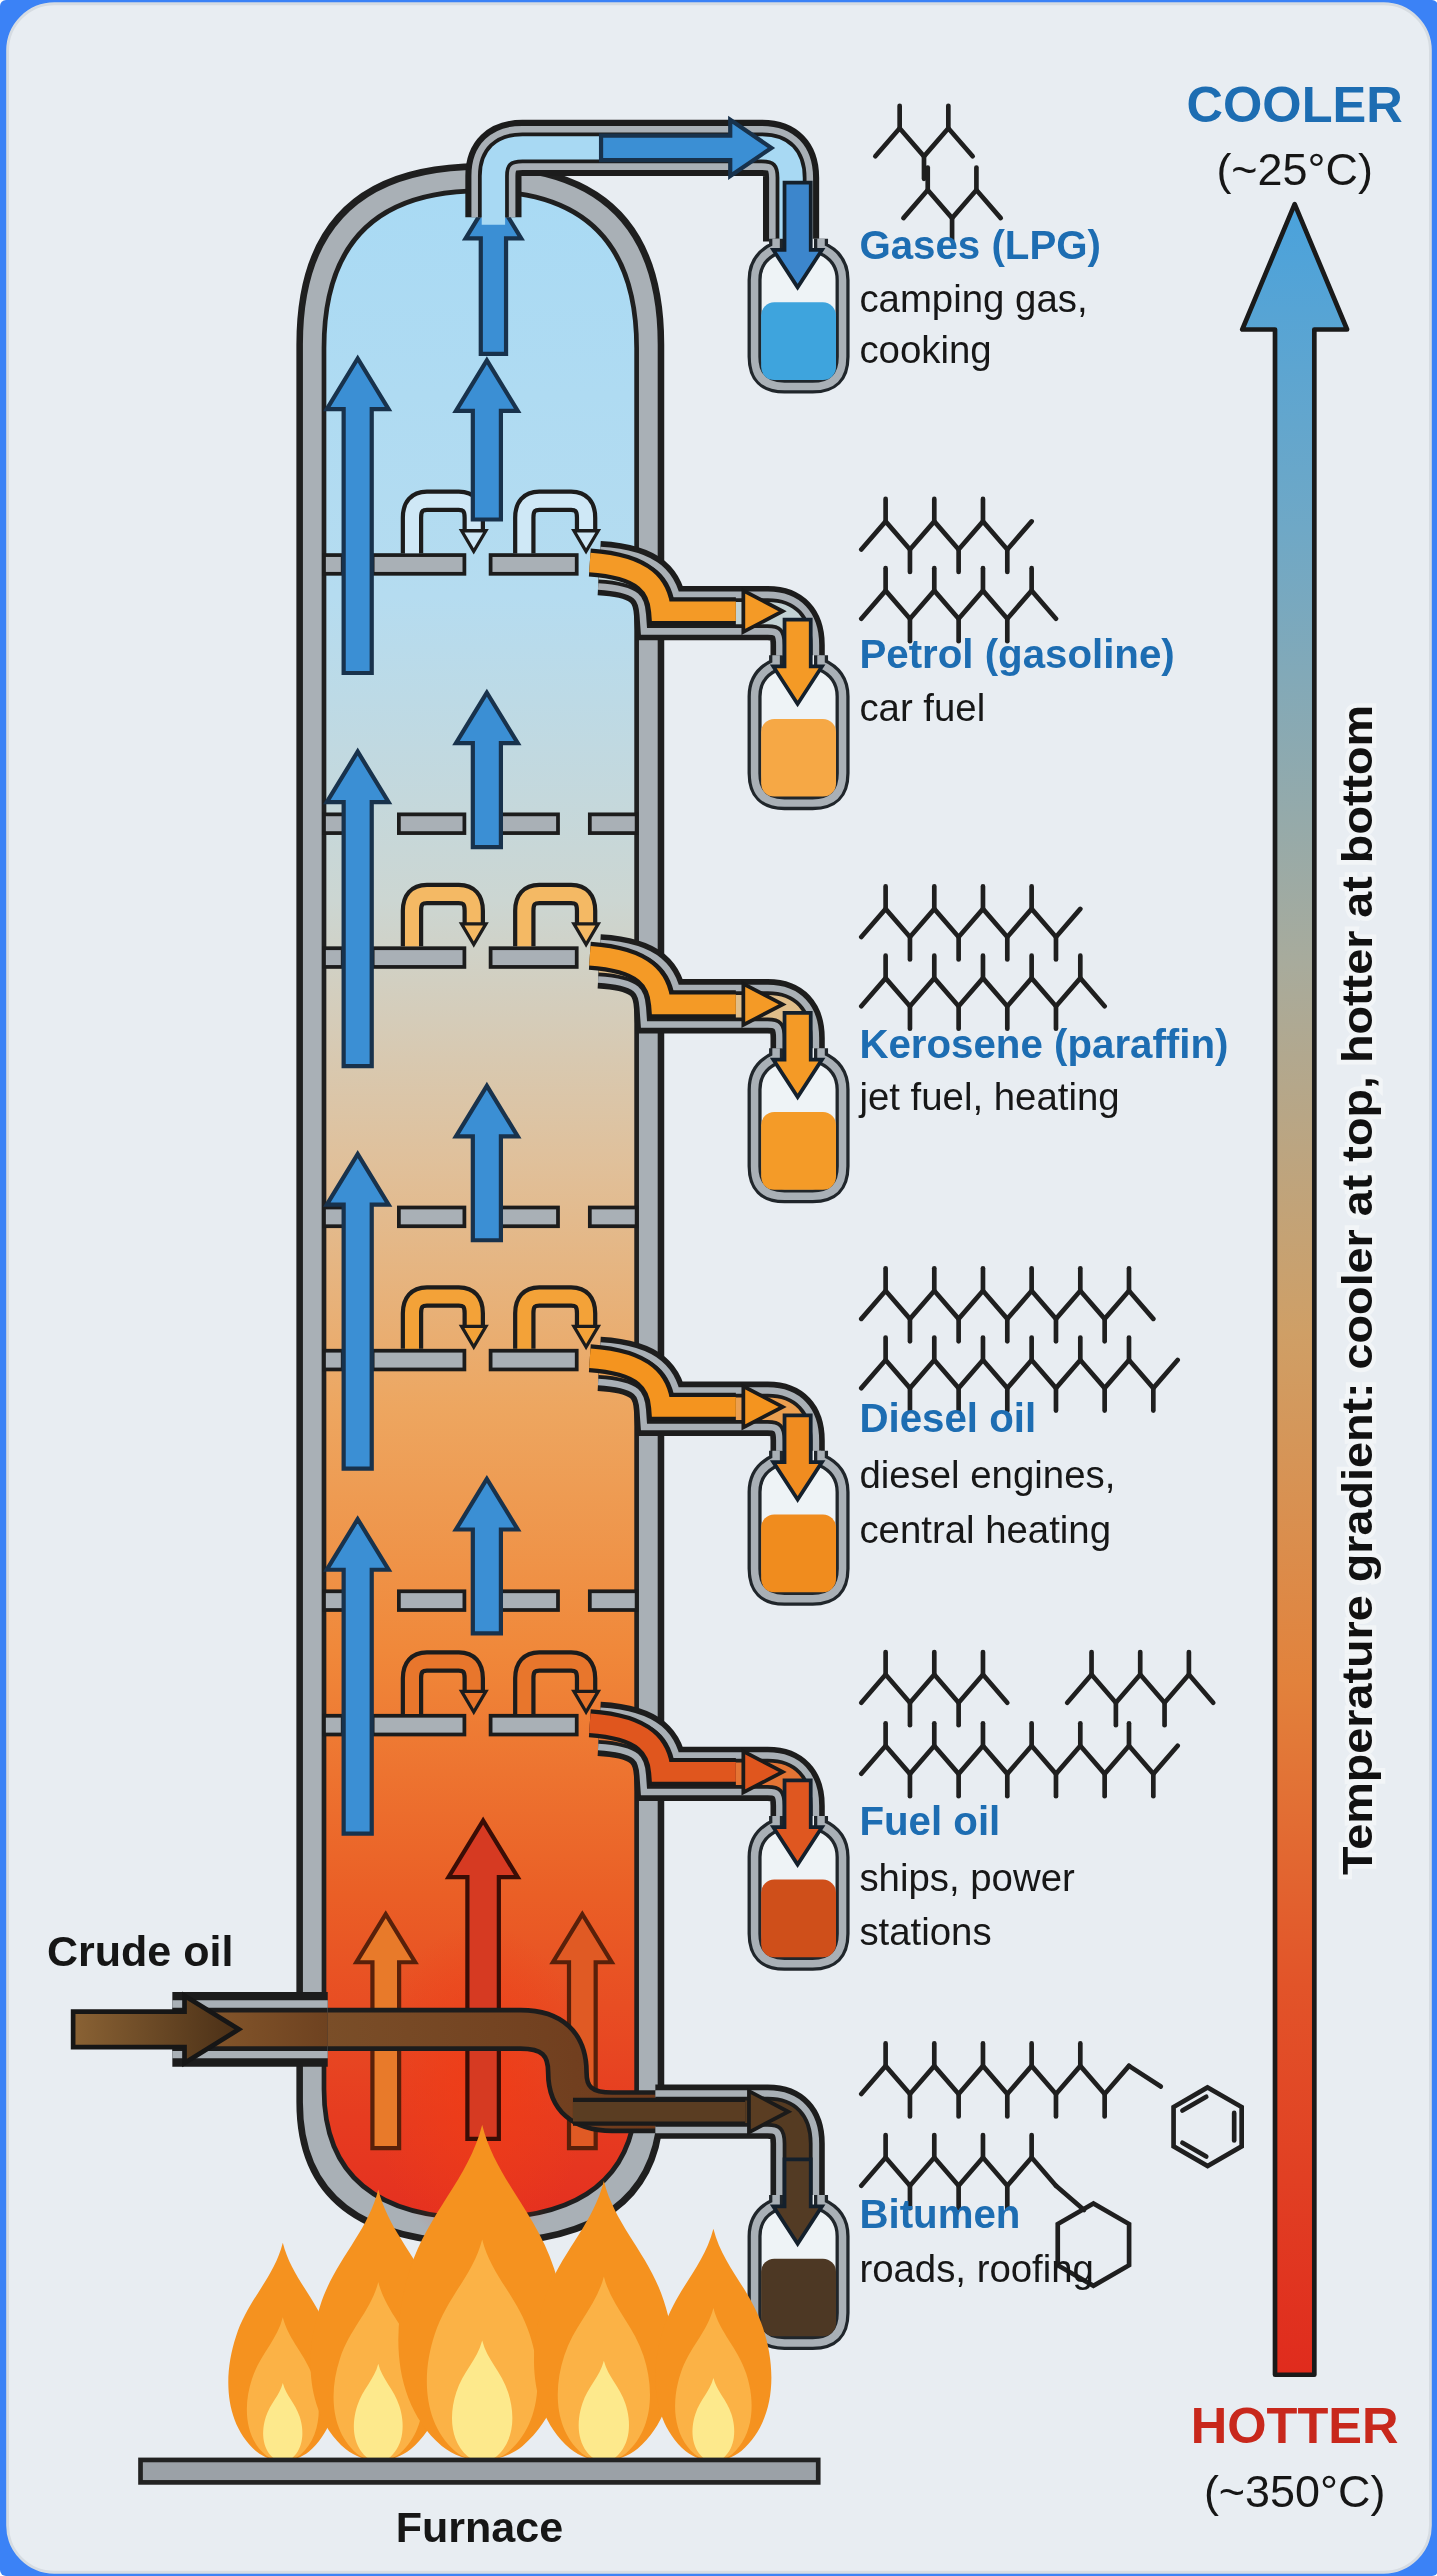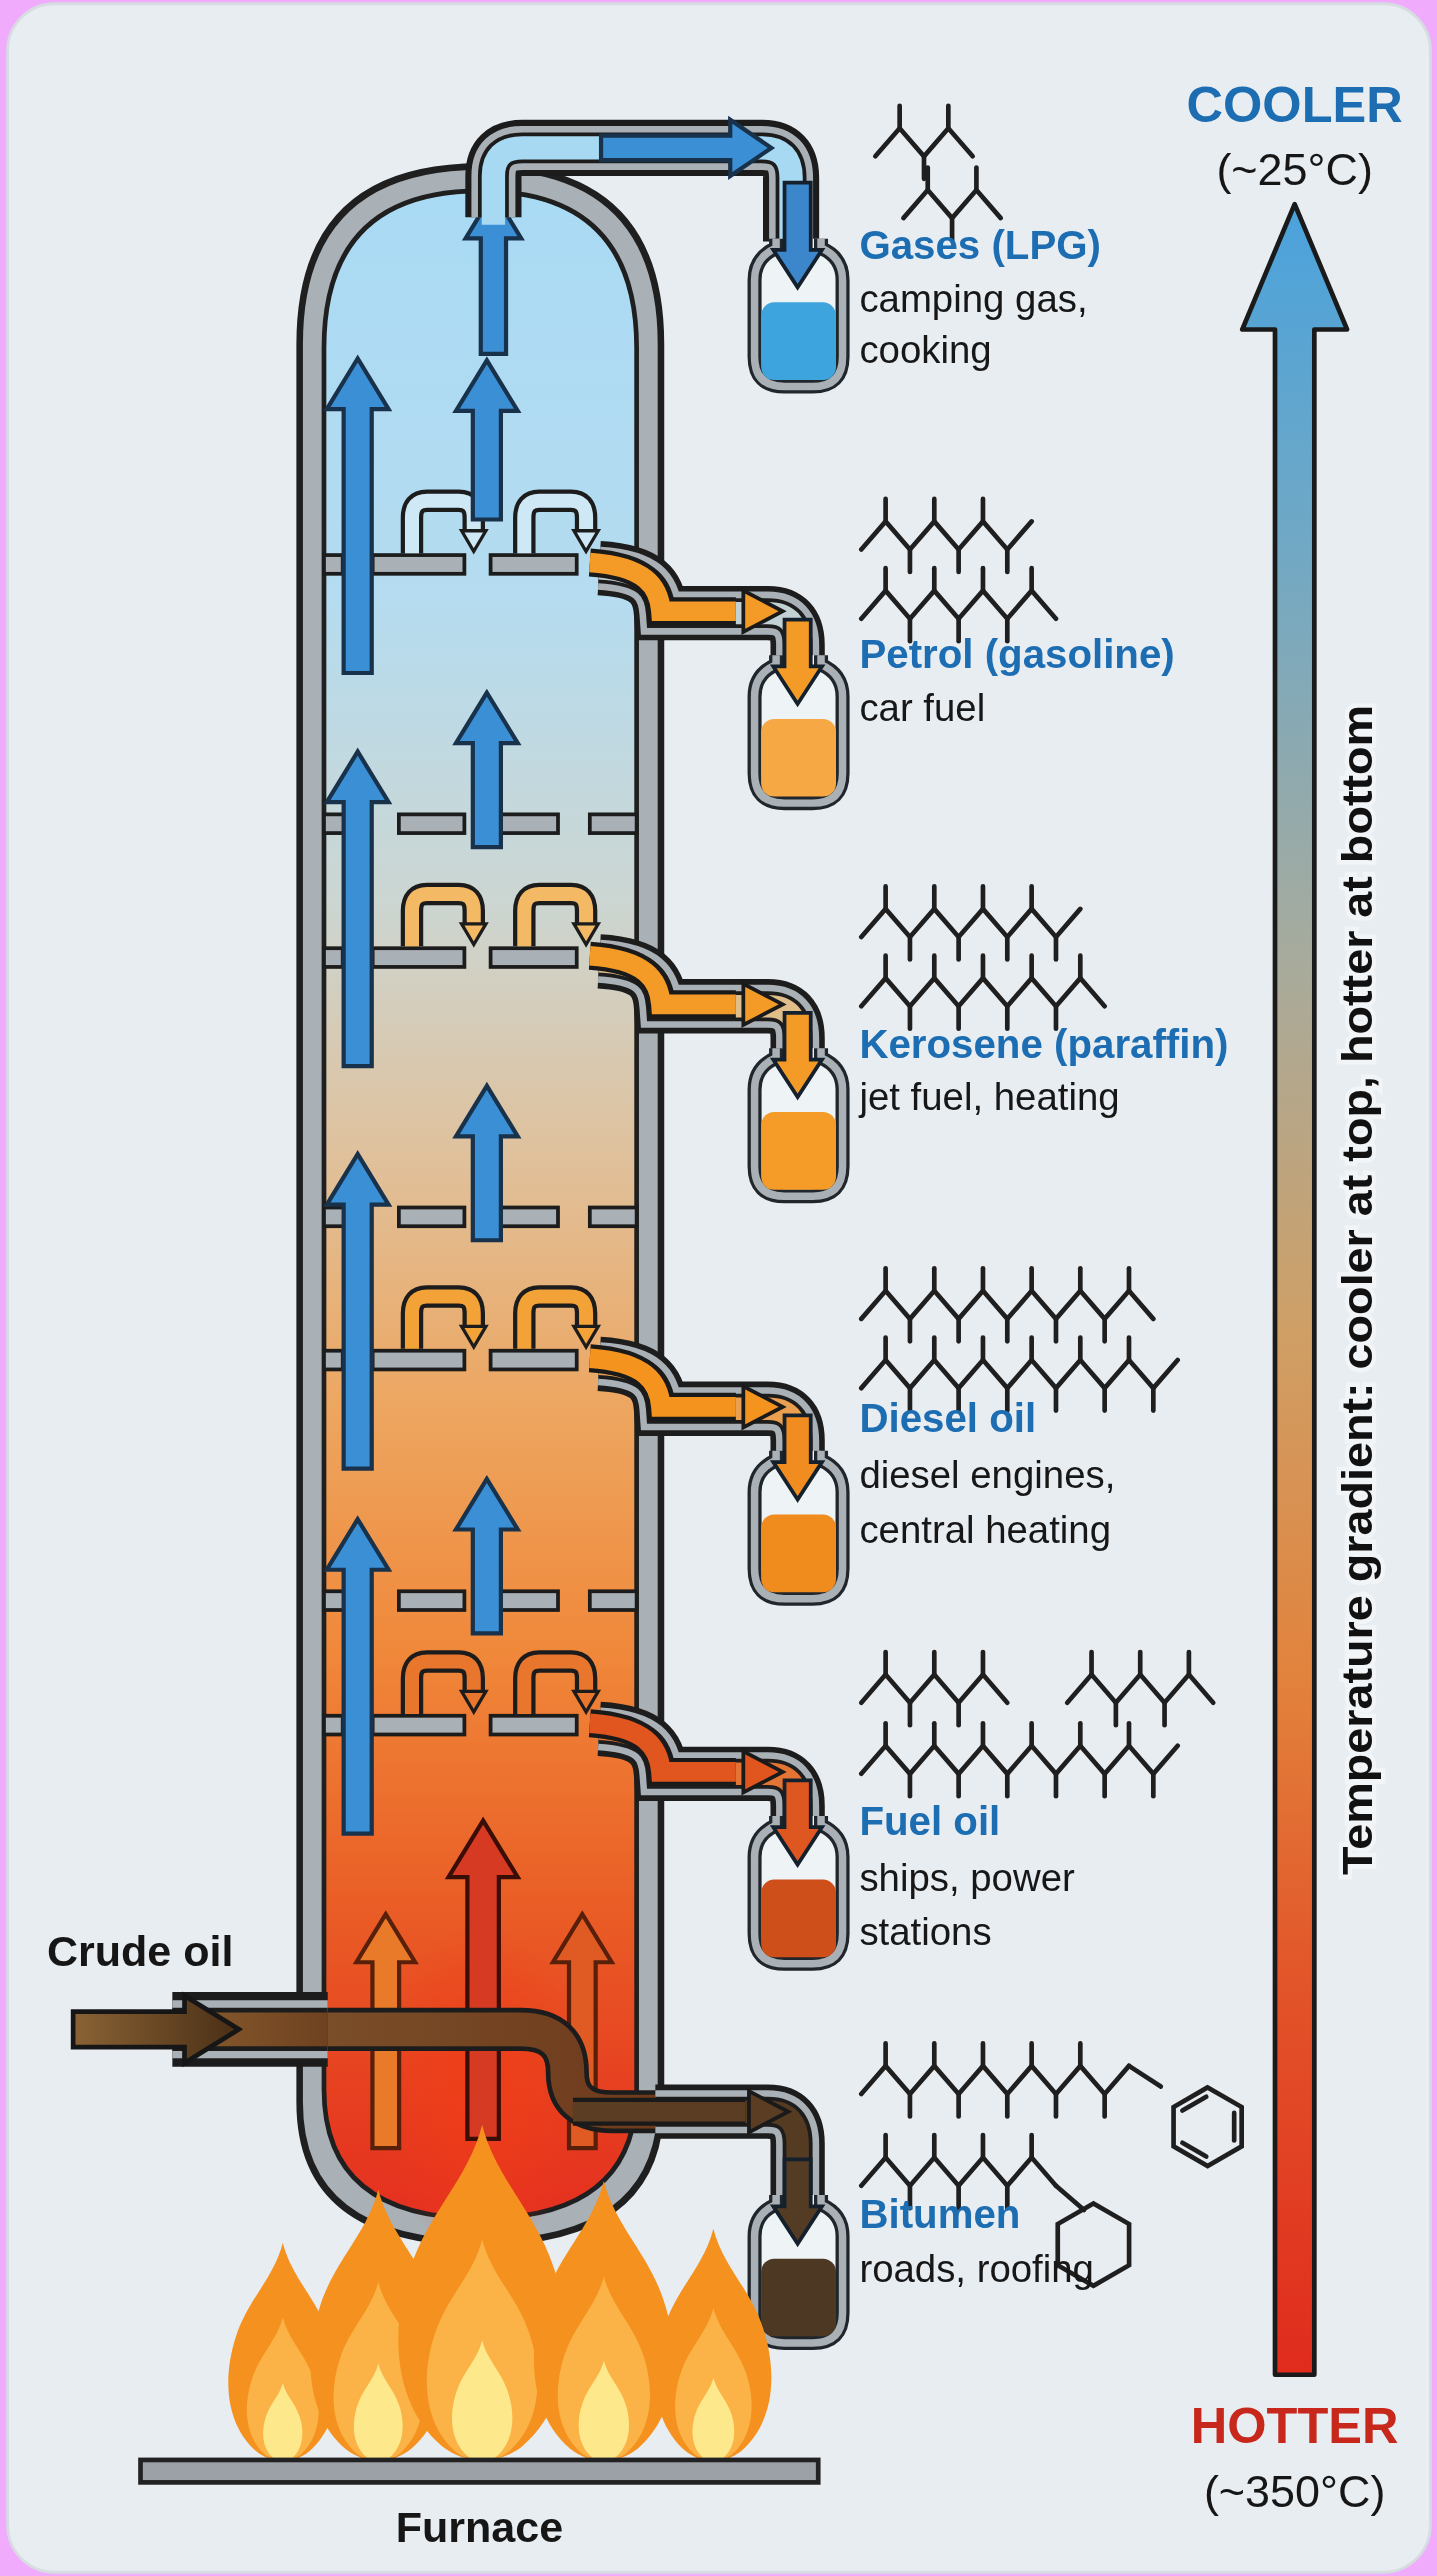--- a/index.html
+++ b/index.html
@@ -1,17 +1,17 @@
 <!DOCTYPE html>
 <html style="font-size:15px"><head>
 <meta charset="utf-8">
 <style>
   html,body{margin:0;padding:0;background:#ffffff;}
-  .stage{position:relative;width:1438px;height:2576px;background:#f0abfc;overflow:hidden;
-         font-family:"Liberation Sans", sans-serif;}
+  .stage{position:relative;width:1438px;height:2576px;background:#3b82f6;overflow:hidden;
+         font-family:"Liberation Sans", sans-serif;border-radius:6px;}
   svg{position:absolute;left:0;top:0;}
   text{font-family:"Liberation Sans", sans-serif;}
   .frac-title{font-size:43px;font-weight:bold;}
   .frac-use{font-size:41px;fill:#171717;}
   .scale-big{font-size:54px;font-weight:bold;}
   .scale-temp{font-size:48px;fill:#161616;}
   .plain-label{font-size:46px;font-weight:bold;fill:#161616;}
   .vert-label{font-size:45px;font-weight:bold;fill:#111111;paint-order:stroke;stroke:#f2f5f7;stroke-width:9px;}
 </style>
 </head>

